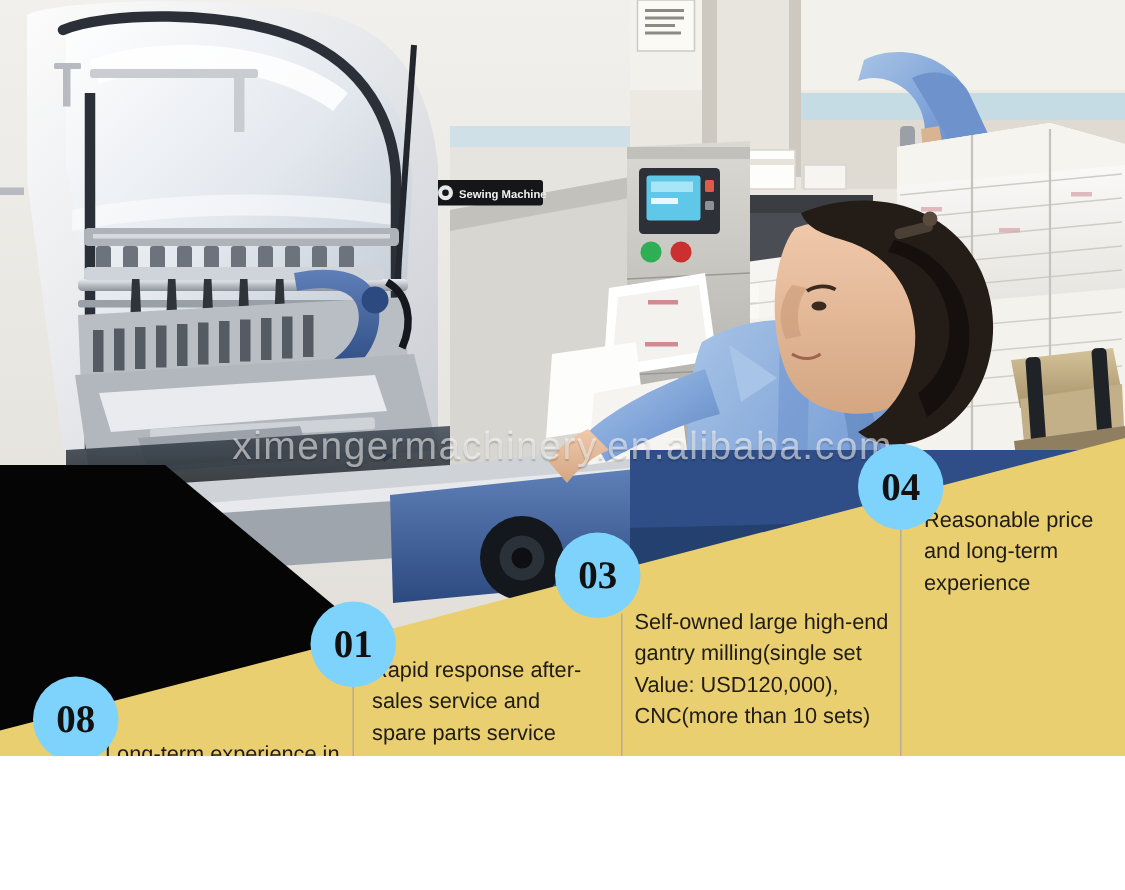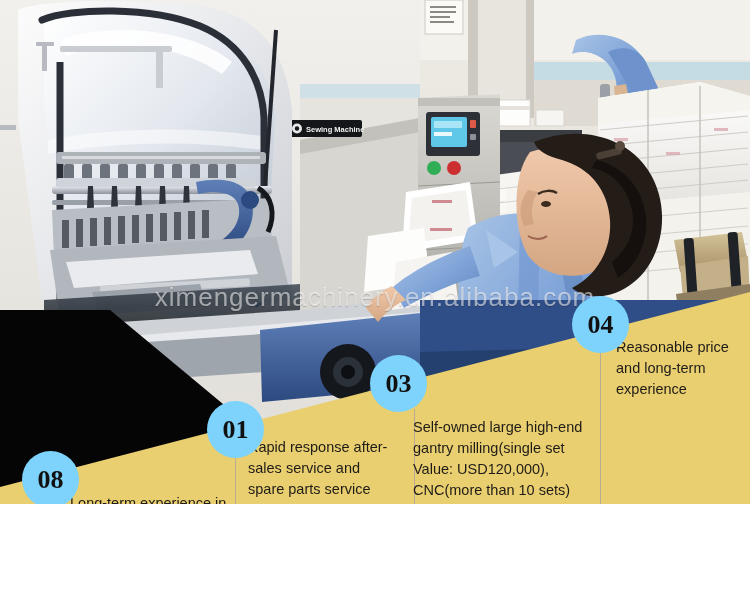--- a/index.html
+++ b/index.html
@@ -91,21 +91,21 @@
   #f1 .badge   { left: 22px;  top: 451px; }
   #f1 .divider { left: 50px;  top: 505px; height: 72px; }
   #f1 .ftext   { left: 70px;  top: 493px; width: 175px; }
 
   #f2 .badge   { left: 207px; top: 401px; }
   #f2 .divider { left: 235px; top: 455px; height: 122px; }
   #f2 .ftext   { left: 248px; top: 437px; width: 140px; }
 
   #f3 .badge   { left: 370px; top: 355px; }
   #f3 .divider { left: 414px; top: 409px; height: 168px; }
-  #f3 .ftext   { left: 413px; top: 405px; width: 180px; margin-top: 12px; }
+  #f3 .ftext   { left: 423px; top: 405px; width: 180px; }
 
   #f4 .badge   { left: 572px; top: 296px; }
   #f4 .divider { left: 600px; top: 350px; height: 227px; }
   #f4 .ftext   { left: 616px; top: 337px; width: 130px; }
 </style>
 </head>
 <body>
 
 <div id="banner">
 

